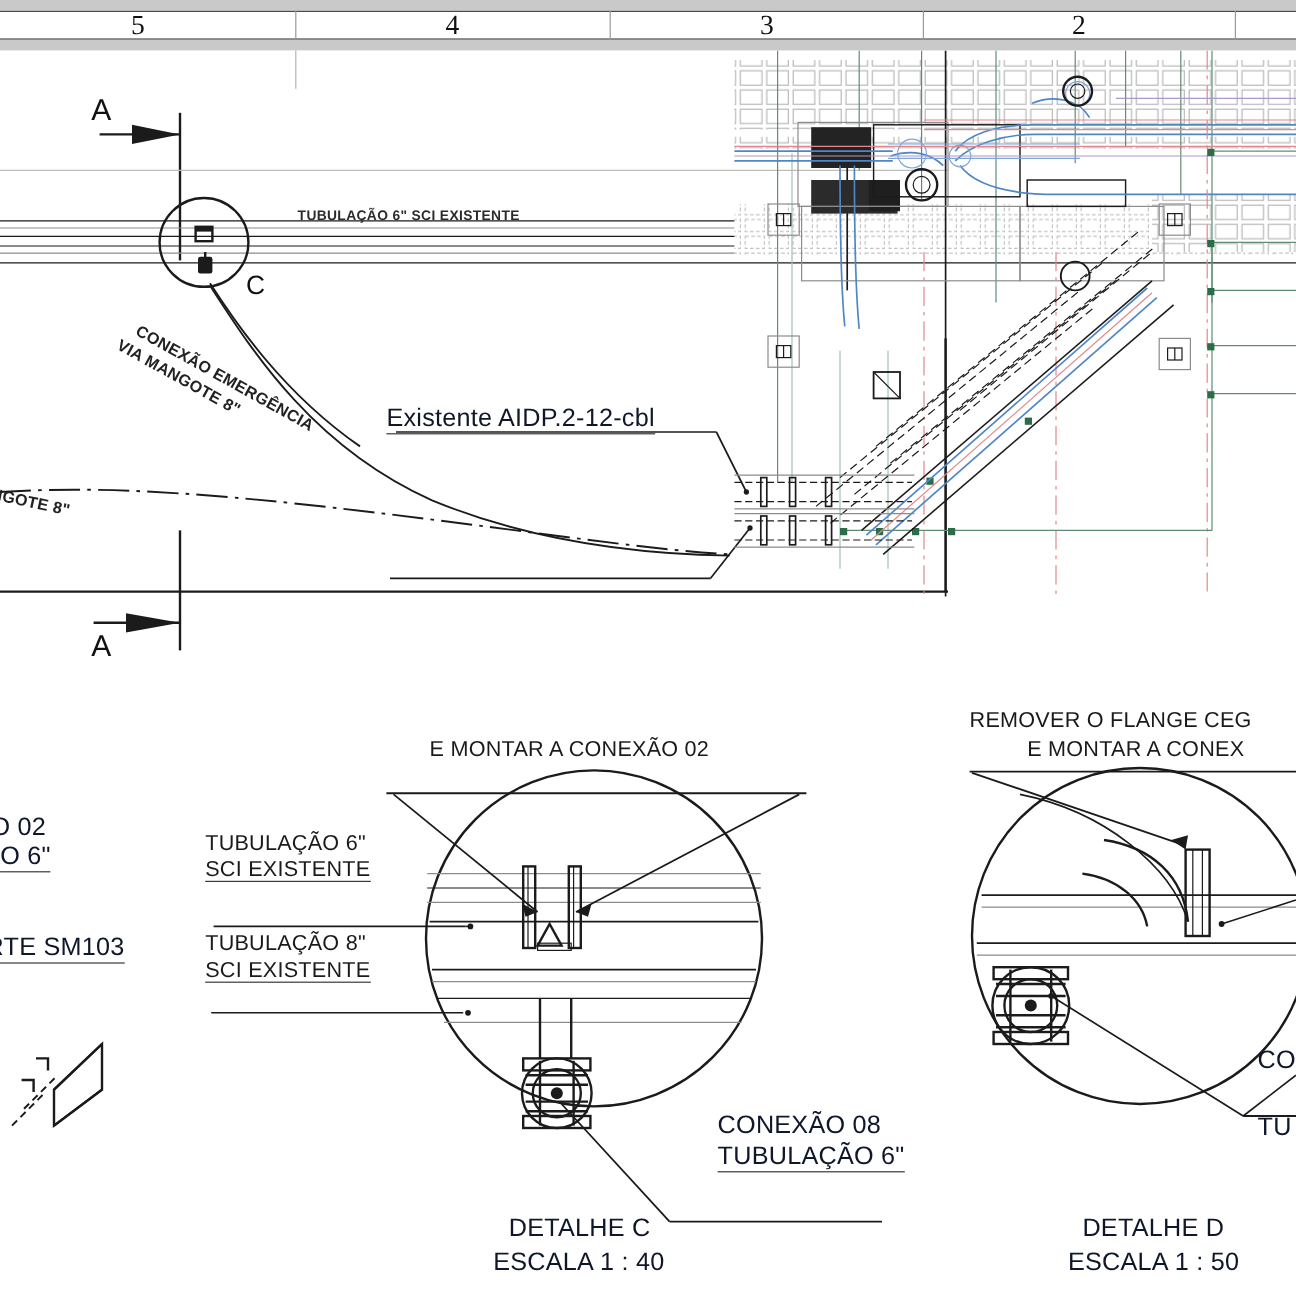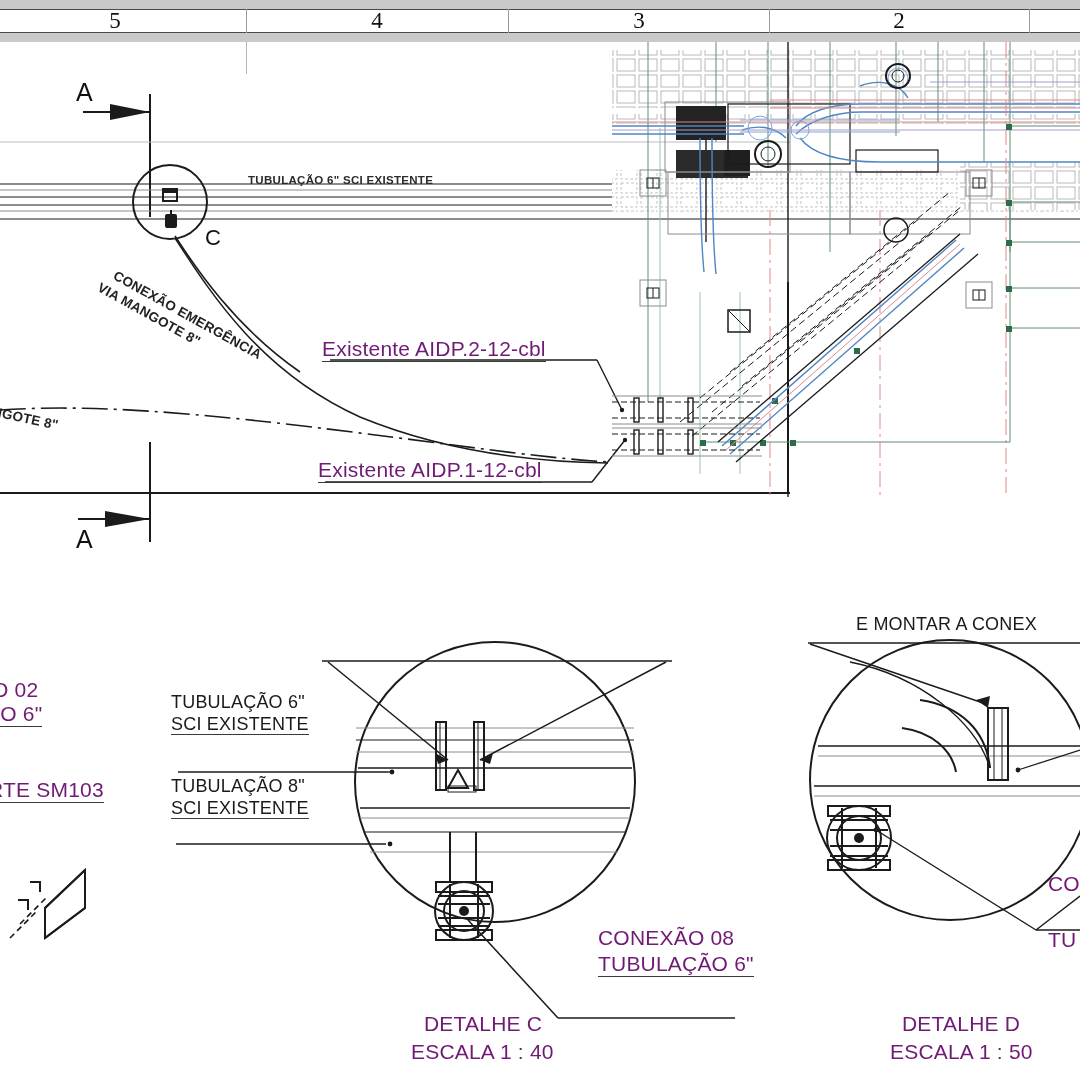--- a/index.html
+++ b/index.html
@@ -21,21 +21,21 @@
   .gridnum{position:absolute;top:8px;width:40px;text-align:center;
            font-family:"Liberation Serif",serif;font-size:23px;color:#111;
            line-height:25px;}
   .dropline{position:absolute;width:1px;background:#b5b5b5;}
 
   
   .txt{position:absolute;white-space:pre;line-height:1.12;}
   .t-cad{font-family:"Liberation Sans",sans-serif;font-weight:bold;
          font-size:11.5px;letter-spacing:.3px;color:#2b2b2b;}
   .t-big{font-family:"Liberation Sans",sans-serif;font-size:21px;
-         color:#701a75;letter-spacing:.2px;}
+         color:#0f172a;letter-spacing:.2px;}
   .t-mid{font-family:"Liberation Sans",sans-serif;font-size:18px;
          color:#1a1a1a;letter-spacing:.2px;}
   .t-sm{font-family:"Liberation Sans",sans-serif;font-weight:bold;
         font-size:13.5px;color:#222;letter-spacing:.2px;}
   .t-mark{font-family:"Liberation Sans",sans-serif;font-size:25px;color:#111;}
   .t-bub{font-family:"Liberation Sans",sans-serif;font-size:22px;color:#111;}
   .ul{border-bottom:1.4px solid #3a3a3a;}
 
   svg{display:block;position:absolute;left:0;top:0;overflow:visible;}
   .ln{stroke:#1b1b1b;fill:none;}
@@ -331,21 +331,20 @@
         transform:rotate(29deg);transform-origin:0 0;">
     <div class="txt t-sm" style="left:0;top:0;">CONEXÃO EMERGÊNCIA</div>
     <div class="txt t-sm" style="left:-8px;top:18px;">VIA MANGOTE 8"</div>
   </div>
 
   <div class="abs" style="left:-6px;top:404px;transform:rotate(12deg);transform-origin:0 0;">
     <div class="txt t-sm" style="left:0;top:0;">NGOTE 8"</div>
   </div>
 
   <div class="txt t-big ul" style="left:322px;top:337px;">Existente AIDP.2-12-cbl</div>
-  <div class="txt t-big ul" style="left:318px;top:458px;">Existente AIDP.1-12-cbl</div>
 
   <div class="txt t-big" style="left:-8px;top:678px;">O 02</div>
   <div class="txt t-big ul" style="left:-14px;top:702px;">ÃO 6"</div>
   <div class="txt t-big ul" style="left:-12px;top:778px;">RTE SM103</div>
 
   <svg width="140" height="90" style="left:0;top:850px">
     <polygon class="ln2" points="45,58 85,20 85,58 45,88" fill="none"></polygon>
     <line class="ln2" x1="45" y1="58" x2="85" y2="20"></line>
     <line class="ln2" x1="45" y1="88" x2="85" y2="58"></line>
     <g class="ln" stroke-width="1.6" stroke-dasharray="6,4">
@@ -413,20 +412,21 @@
       <line class="ln" x1="16" y1="244" x2="226" y2="244" stroke-width="1.3"></line>
       <circle class="blk" cx="230" cy="244" r="2.4"></circle>
     </g>
 
     <g>
       <line class="ln" x1="308" y1="320" x2="398" y2="418" stroke-width="1.5"></line>
       <line class="ln" x1="398" y1="418" x2="575" y2="418" stroke-width="1.6"></line>
     </g>
   </svg>
 
+  <div class="txt t-mid" style="left:358px;top:614px;">E MONTAR A CONEXÃO 02</div>
 
   <div class="txt t-mid" style="left:171px;top:692px;">TUBULAÇÃO 6"</div>
   <div class="txt t-mid ul" style="left:171px;top:714px;">SCI EXISTENTE</div>
   <div class="txt t-mid" style="left:171px;top:776px;">TUBULAÇÃO 8"</div>
   <div class="txt t-mid ul" style="left:171px;top:798px;">SCI EXISTENTE</div>
 
   <div class="txt t-big" style="left:598px;top:926px;">CONEXÃO 08</div>
   <div class="txt t-big ul" style="left:598px;top:952px;">TUBULAÇÃO 6"</div>
 
   <div class="txt t-big" style="left:424px;top:1012px;">DETALHE C</div>
@@ -482,20 +482,21 @@
       <line class="ln" x1="246" y1="330" x2="340" y2="330" stroke-width="1.5"></line>
       <circle class="blk" cx="86" cy="230" r="2.4"></circle>
     </g>
 
     <g>
       <line class="ln" x1="20" y1="44" x2="196" y2="104" stroke-width="1.5"></line>
       <line class="ln" x1="18" y1="43" x2="340" y2="43" stroke-width="1.6"></line>
     </g>
   </svg>
 
+  <div class="txt t-mid" style="left:808px;top:590px;">REMOVER O FLANGE CEG</div>
   <div class="txt t-mid" style="left:856px;top:614px;">E MONTAR A CONEX</div>
 
   <div class="txt t-big" style="left:1048px;top:872px;">CO</div>
   <div class="txt t-big" style="left:1048px;top:928px;">TU</div>
 
   <div class="txt t-big" style="left:902px;top:1012px;">DETALHE D</div>
   <div class="txt t-big" style="left:890px;top:1040px;">ESCALA 1 : 50</div>
 
 </div>
 

